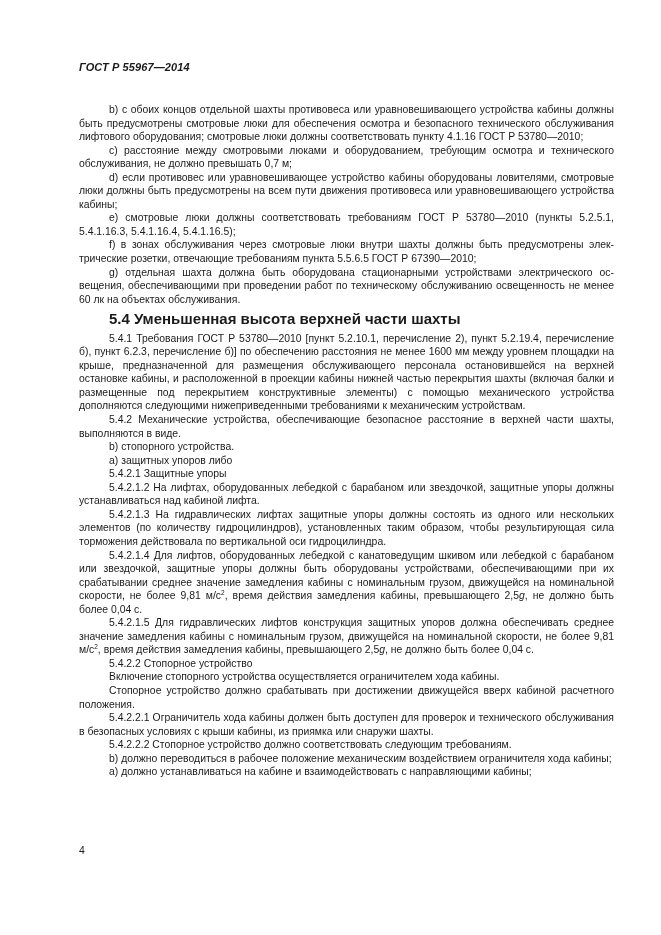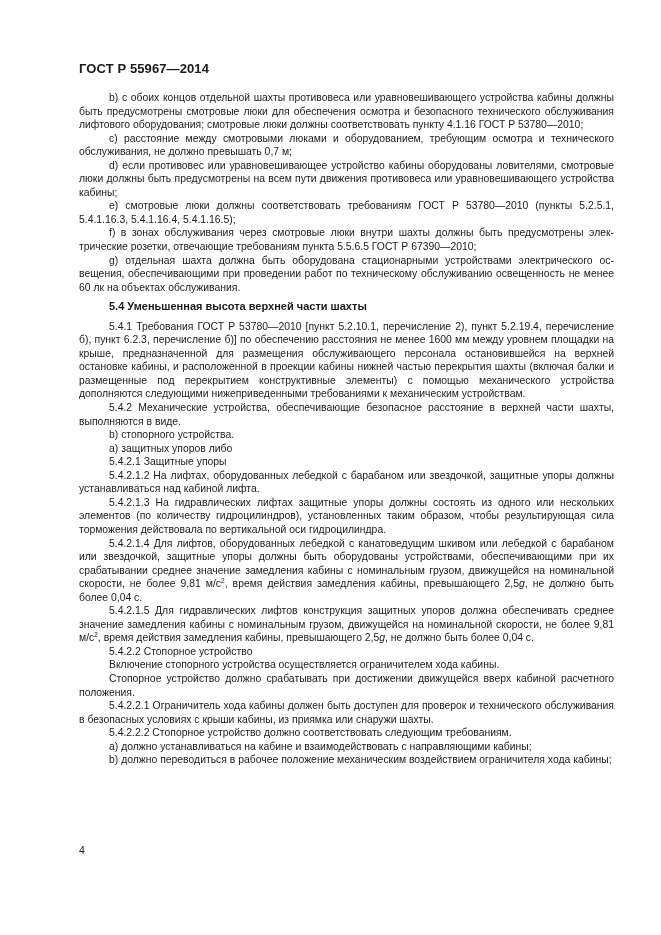--- a/index.html
+++ b/index.html
@@ -1,21 +1,21 @@
 <!DOCTYPE html>
 <html><head>
 <meta charset="utf-8">
 <style>
   html, body { margin: 0; padding: 0; background: #ffffff; }
   body { width: 661px; height: 935px; position: relative; overflow: hidden;
          font-family: "Liberation Sans", sans-serif; color: #1a1a1a; }
-  .page-header { position: absolute; left: 79px; top: 61px; font-weight: bold; font-size: 13px; letter-spacing: 0.1px; }
-  .body-text { position: absolute; left: 79px; top: 91px; width: 535px; font-size: 10.4px; line-height: 13.55px; }
+  .page-header { position: absolute; left: 79px; top: 61px; font-weight: bold; font-size: 11px; letter-spacing: 0.1px; font-style: italic; }
+  .body-text { position: absolute; left: 79px; top: 103px; width: 535px; font-size: 10.4px; line-height: 13.55px; }
   .p { margin: 0; text-align: justify; text-indent: 30px; hyphens: manual; }
-  .section-heading { margin: 6px 0 6px 0; text-indent: 30px; font-weight: bold; font-size: 11px; }
+  .section-heading { margin: 6px 0 6px 0; text-indent: 30px; font-weight: bold; font-size: 15px; }
   .page-number { position: absolute; left: 79px; top: 845px; font-size: 10.4px; }
   sup { font-size: 6.5px; line-height: 0; vertical-align: 4px; }
   i { font-style: italic; }
 </style>
 </head>
 <body>
 
 <div class="page-header">ГОСТ Р 55967—2014</div>
 
 <div class="body-text">
@@ -35,17 +35,17 @@
   <p class="p">5.4.2.1 Защитные упоры</p>
   <p class="p">5.4.2.1.2 На лифтах, оборудованных лебедкой с барабаном или звездочкой, защитные упоры должны устанавливаться над кабиной лифта.</p>
   <p class="p">5.4.2.1.3 На гидравлических лифтах защитные упоры должны состоять из одного или несколь­ких элементов (по количеству гидроцилиндров), установленных таким образом, чтобы результирующая сила торможения действовала по вертикальной оси гидроцилиндра.</p>
   <p class="p"><span>5.4.2.1.4 Для лифтов, оборудованных лебедкой с канатоведущим шкивом или лебедкой с бара­баном или звездочкой, защитные упоры должны быть оборудованы устройствами, обеспечивающими при их срабатывании среднее значение замедления кабины с номинальным грузом, движущейся на номинальной скорости, не более 9,81 м/с</span><sup>2</sup><span>, время действия замедления кабины, превышающего 2,5</span><i>g</i><span>, не должно быть более 0,04 с.</span></p>
   <p class="p"><span>5.4.2.1.5 Для гидравлических лифтов конструкция защитных упоров должна обеспечивать сред­нее значение замедления кабины с номинальным грузом, движущейся на номинальной скорости, не бо­лее 9,81 м/с</span><sup>2</sup><span>, время действия замедления кабины, превышающего 2,5</span><i>g</i><span>, не должно быть более 0,04 с.</span></p>
   <p class="p">5.4.2.2 Стопорное устройство</p>
   <p class="p">Включение стопорного устройства осуществляется ограничителем хода кабины.</p>
   <p class="p">Стопорное устройство должно срабатывать при достижении движущейся вверх кабиной расчет­ного положения.</p>
   <p class="p">5.4.2.2.1 Ограничитель хода кабины должен быть доступен для проверок и технического обслужи­вания в безопасных условиях с крыши кабины, из приямка или снаружи шахты.</p>
   <p class="p">5.4.2.2.2 Стопорное устройство должно соответствовать следующим требованиям.</p>
+  <p class="p">b) должно переводиться в рабочее положение механическим воздействием ограничителя хода кабины;</p>
   <p class="p">a) должно устанавливаться на кабине и взаимодействовать с направляющими кабины;</p>
-  <p class="p">b) должно переводиться в рабочее положение механическим воздействием ограничителя хода кабины;</p>
 </div>
 
 <div class="page-number">4</div>
 
 </body></html>

